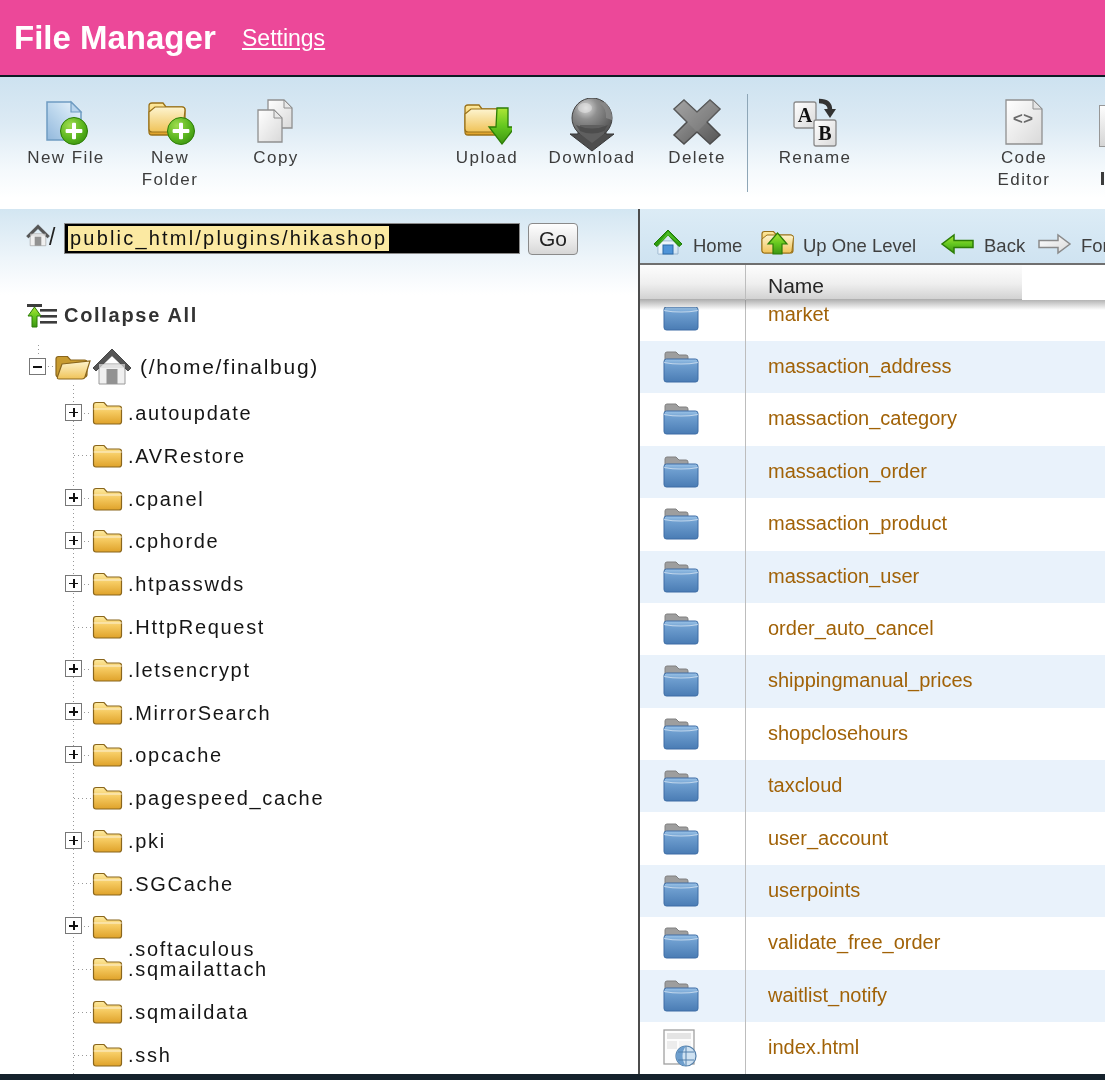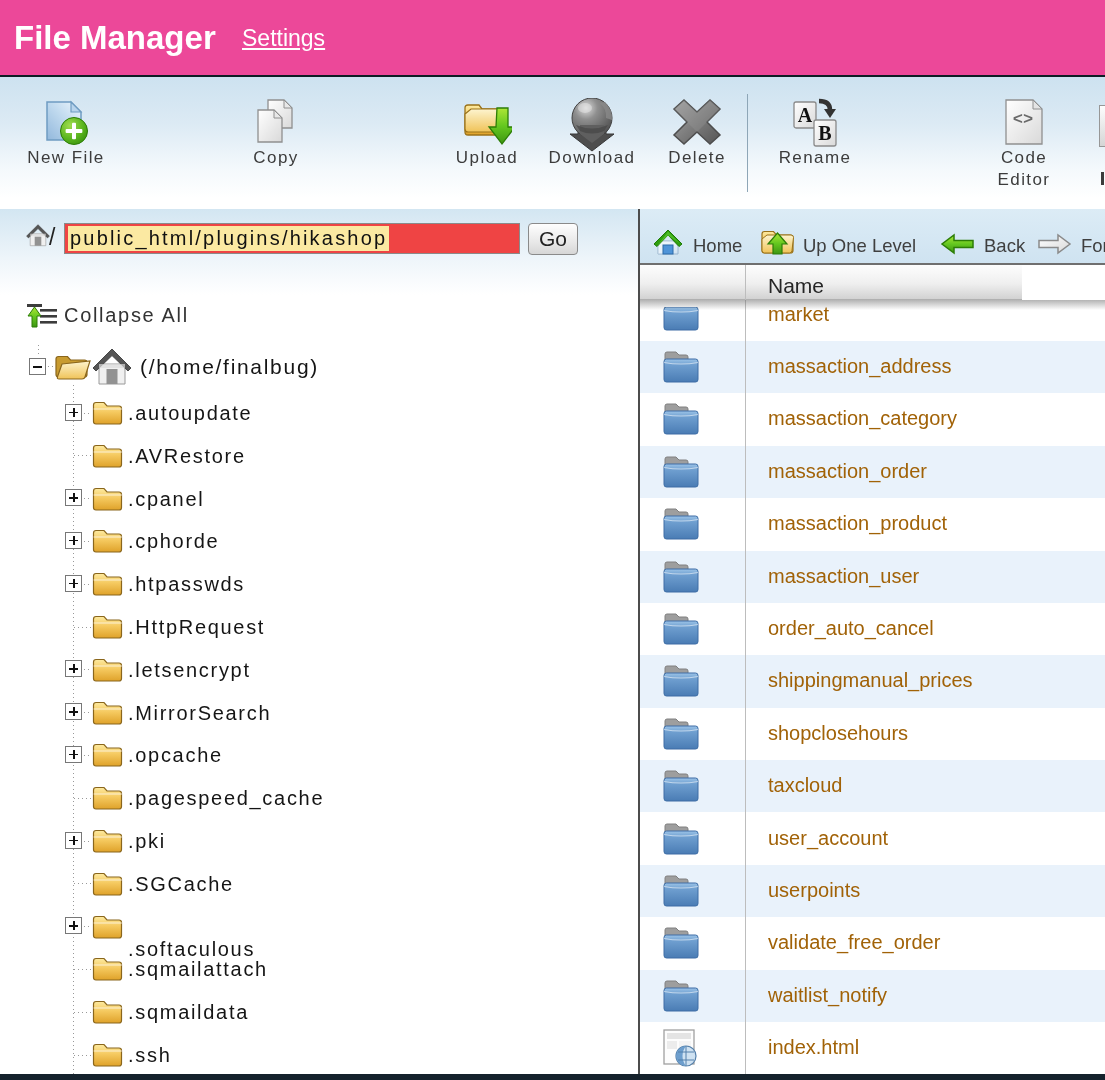--- a/index.html
+++ b/index.html
@@ -20,26 +20,26 @@
 .titem .lb { position:absolute; top:70px; left:50%; transform:translateX(-50%); font-size:17px; letter-spacing:1.4px; color:#3c3c3c; white-space:pre; line-height:22px; }
 #tsep { left:747px; top:94px; width:1px; height:98px; background:#8ea6b7; }
 
 
 #lpane { left:0; top:209px; width:638px; height:865px; background:linear-gradient(#d3e6f2 0%, #eef5fa 45%, #ffffff 78%) no-repeat; background-size:100% 110px; background-color:#fff; }
 #divider { left:638px; top:209px; width:2px; height:865px; background:#4c4c4c; }
 #botbar { left:0; top:1074px; width:1105px; height:6px; background:#15222c; }
 
 
 #slash { left:49px; top:224px; width:20px; font-size:23px; color:#222; }
-#pathbox { left:64px; top:223px; width:456px; height:31px; background:#ef4444; border:1px solid #8a8a8a; }
+#pathbox { left:64px; top:223px; width:456px; height:31px; background:#000000; border:1px solid #8a8a8a; }
 #pathbox .sel { position:absolute; left:3px; top:2px; height:25px; line-height:25px; background:#fbe9a2; font-size:20px; letter-spacing:2.2px; color:#111; padding:0 2px; white-space:pre; }
 #gobtn { left:528px; top:223px; width:50px; height:32px; border:1px solid #8a8a8a; border-radius:4px; background:linear-gradient(#fefefe, #e8e8e8 60%, #d6d6d6); font-size:21px; color:#222; text-align:center; line-height:30px; }
 
 
-#collapseall { left:64px; top:304px; font-size:20px; letter-spacing:1.7px; color:#333; }
+#collapseall { left:64px; top:304px; font-size:20px; letter-spacing:1.7px; color:#333;font-weight:bold; }
 
 
 .ttext { position:absolute; font-size:20px; letter-spacing:1.7px; color:#151515; white-space:pre; }
 .pm { position:absolute; width:17px; height:17px; background:#fff; border:1px solid #777; color:#111; }
 .pm:before, .pm:after { content:""; position:absolute; background:#111; }
 .pm:before { left:3px; top:7px; width:9px; height:1.5px; }
 .pm.plus:after { left:7px; top:3px; width:1.5px; height:9px; }
 .vdot { position:absolute; width:1px; background-image:repeating-linear-gradient(#999 0 1.5px, transparent 1.5px 4px); }
 .hdot { position:absolute; height:1px; background-image:repeating-linear-gradient(90deg, #999 0 1.5px, transparent 1.5px 4px); }
 
@@ -125,20 +125,31 @@
       <div class="titem" style="left:6px;width:120px;height:132px">
         <span class="ic"><svg width="44" height="48" viewBox="0 0 44 48">
             <path d="M3 4 h24 l10 10 v28 h-34 z" fill="url(#gnfpage)" stroke="#6f9cc2" stroke-width="1.5"></path>
             <path d="M27 4 l10 10 h-10 z" fill="#b8d4ec" stroke="#6f9cc2" stroke-width="1.2"></path>
             <circle cx="30" cy="33" r="13.5" fill="url(#ggreen)" stroke="#2c7d06" stroke-width="1"></circle>
             <rect x="21.630000000000003" y="31" width="16.74" height="4" rx="1" fill="#fff"></rect>
             <rect x="28" y="24.630000000000003" width="4" height="16.74" rx="1" fill="#fff"></rect>
           </svg></span>
         <span class="lb">New File</span>
       </div>
+      <div class="titem" style="left:110px;width:120px;height:132px">
+        <span class="ic"><svg width="50" height="48" viewBox="0 0 50 48">
+            <path d="M4 8 q0-3 3-3 h11 l3 4 h16 q3 0 3 3 v22 q0 3-3 3 h-30 q-3 0-3-3 z" fill="url(#gfold)" stroke="#9a7219" stroke-width="1.3"></path>
+            <path d="M4 14 l6-5 h27 q3 0 3 3 l-2 19 q0 3-3 3 h-28 q-3 0-3-3 z" fill="url(#gfoldtab)" stroke="#9a7219" stroke-width="1.2"></path>
+            <circle cx="36" cy="33" r="13.5" fill="url(#ggreen)" stroke="#2c7d06" stroke-width="1"></circle>
+            <rect x="27.630000000000003" y="31" width="16.74" height="4" rx="1" fill="#fff"></rect>
+            <rect x="34" y="24.630000000000003" width="4" height="16.74" rx="1" fill="#fff"></rect>
+          </svg></span>
+        <span class="lb">New
+Folder</span>
+      </div>
       <div class="titem" style="left:216px;width:120px;height:132px">
         <span class="ic"><svg width="44" height="48" viewBox="0 0 44 48">
             <path d="M14 2 h16 l8 8 v20 h-24 z" fill="url(#gpage)" stroke="#909090" stroke-width="1.3"></path>
             <path d="M30 2 l8 8 h-8 z" fill="#e8e8e8" stroke="#909090"></path>
             <path d="M4 12 h16 l8 8 v24 h-24 z" fill="url(#gpage)" stroke="#909090" stroke-width="1.3"></path>
             <path d="M20 12 l8 8 h-8 z" fill="#e8e8e8" stroke="#909090"></path>
           </svg></span>
         <span class="lb">Copy</span>
       </div>
       <div class="titem" style="left:427px;width:120px;height:132px">

